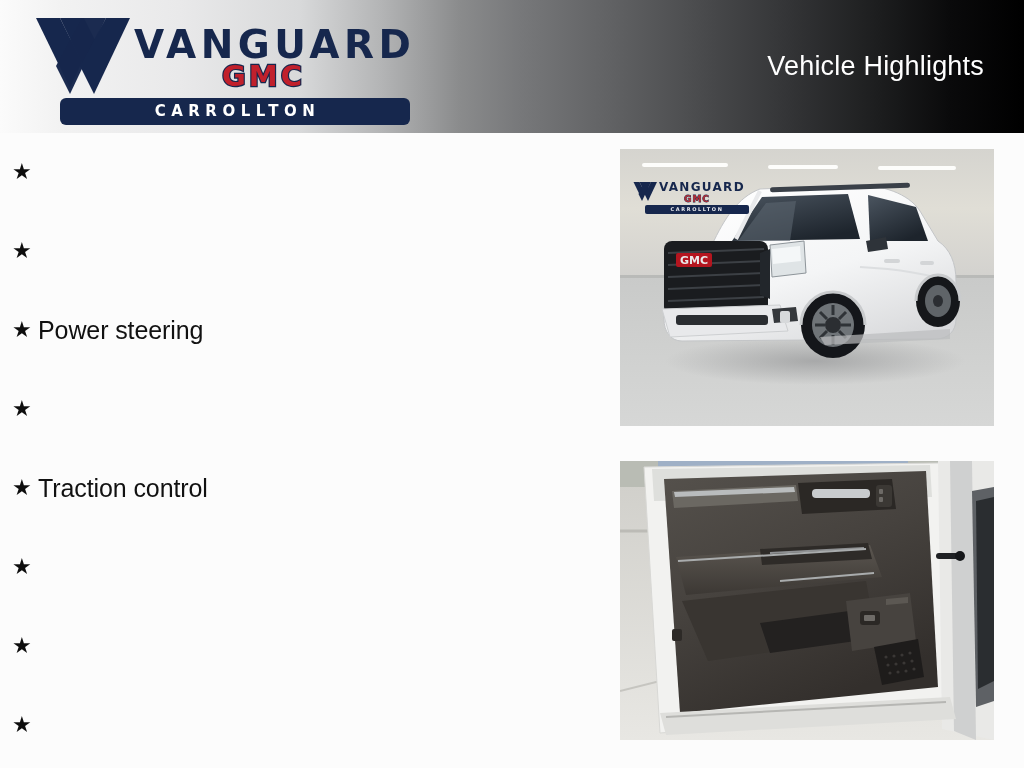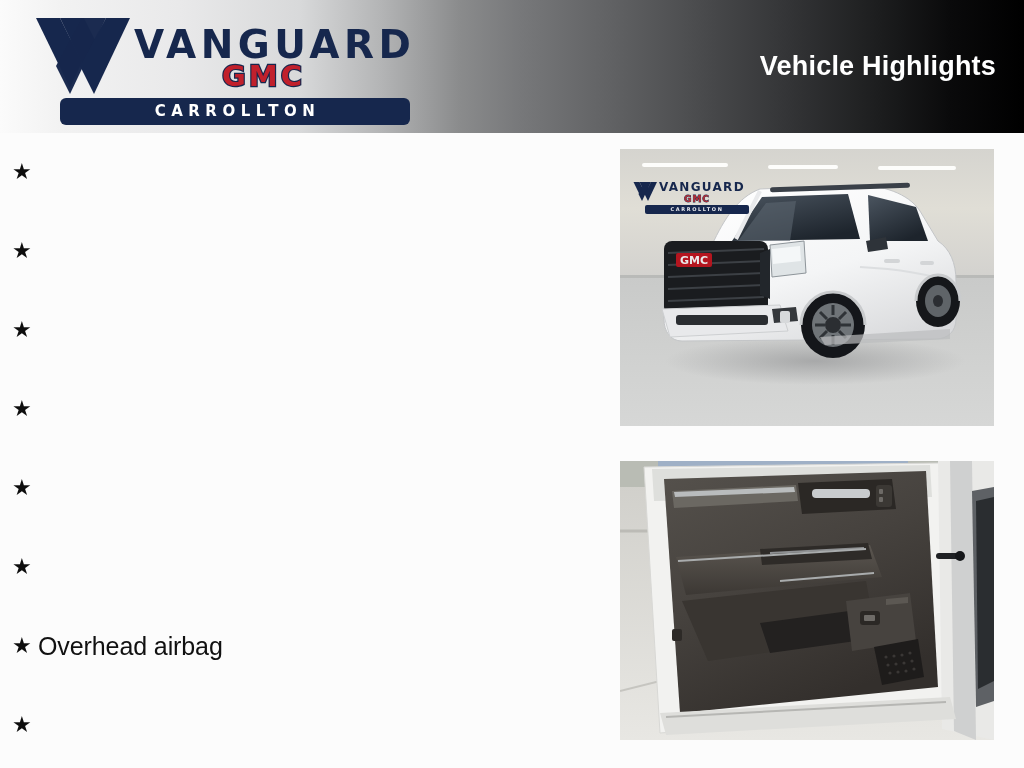--- a/index.html
+++ b/index.html
@@ -42,26 +42,26 @@
         #4a4b4d 700px,
         #333436 790px,
         #1c1d1e 880px,
         #0a0a0b 950px,
         #000000 1024px);
     overflow: hidden;
   }
 
   .header-title {
     position: absolute;
-    right: 28px;
+    right: 40px;
     top: 49px;
     font-size: 27px;
     line-height: 34px;
     color: #ffffff;
-    font-weight: 700;
+    font-weight: 400;
     letter-spacing: 0.2px;
     white-space: nowrap;
   }
 
   
   .logo {
     position: absolute;
     left: 22px;
     top: 10px;
     width: 380px;
@@ -238,33 +238,34 @@
 
   <ul class="features">
     <li class="feature-row" style="top:22px">
       <span class="feature-star">★</span>
     </li>
     <li class="feature-row" style="top:101px">
       <span class="feature-star">★</span>
     </li>
     <li class="feature-row" style="top:180px">
       <span class="feature-star">★</span>
+      <span class="feature-label">Power steering</span>
     </li>
     <li class="feature-row" style="top:259px">
       <span class="feature-star">★</span>
     </li>
     <li class="feature-row" style="top:338px">
       <span class="feature-star">★</span>
+      <span class="feature-label">Traction control</span>
     </li>
     <li class="feature-row" style="top:417px">
       <span class="feature-star">★</span>
     </li>
     <li class="feature-row" style="top:496px">
       <span class="feature-star">★</span>
-      <span class="feature-label">Overhead airbag</span>
     </li>
     <li class="feature-row" style="top:575px">
       <span class="feature-star">★</span>
     </li>
   </ul>
 
   <div class="photo photo-exterior">
     <svg viewBox="0 0 374 277" xmlns="http://www.w3.org/2000/svg" preserveAspectRatio="none">
       <defs>
         <linearGradient id="wallG" x1="0" y1="0" x2="0" y2="1">

